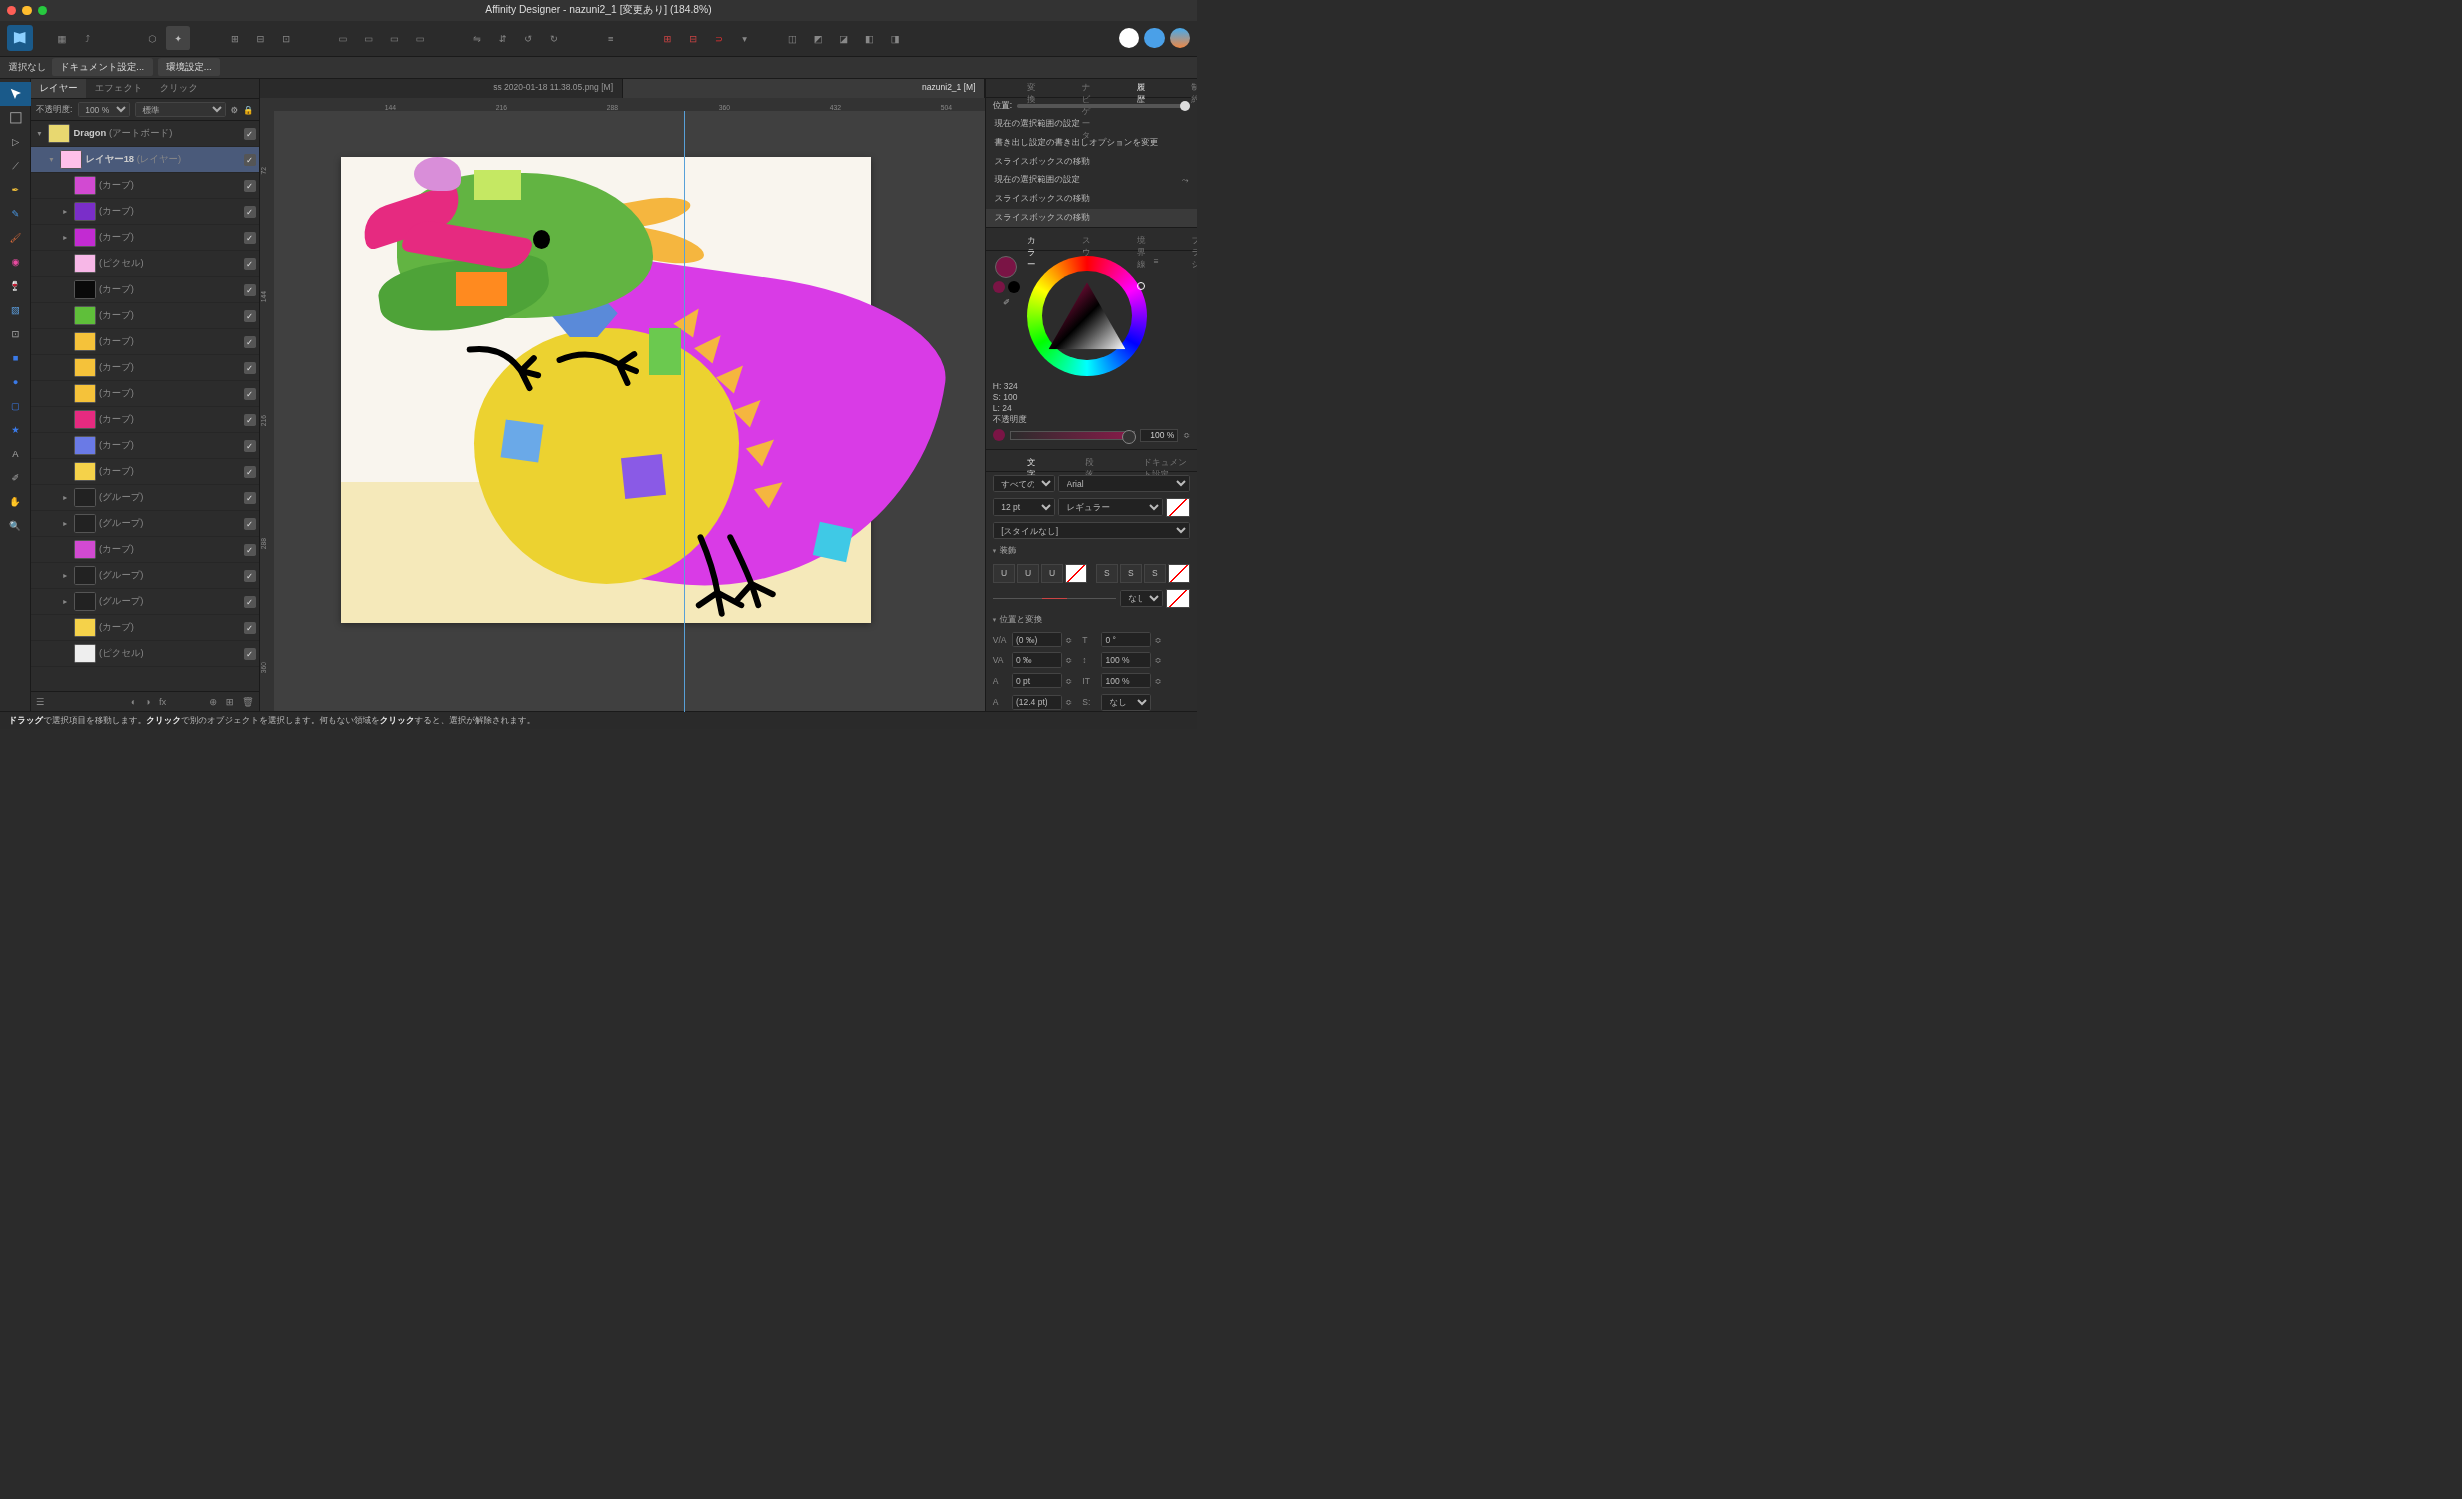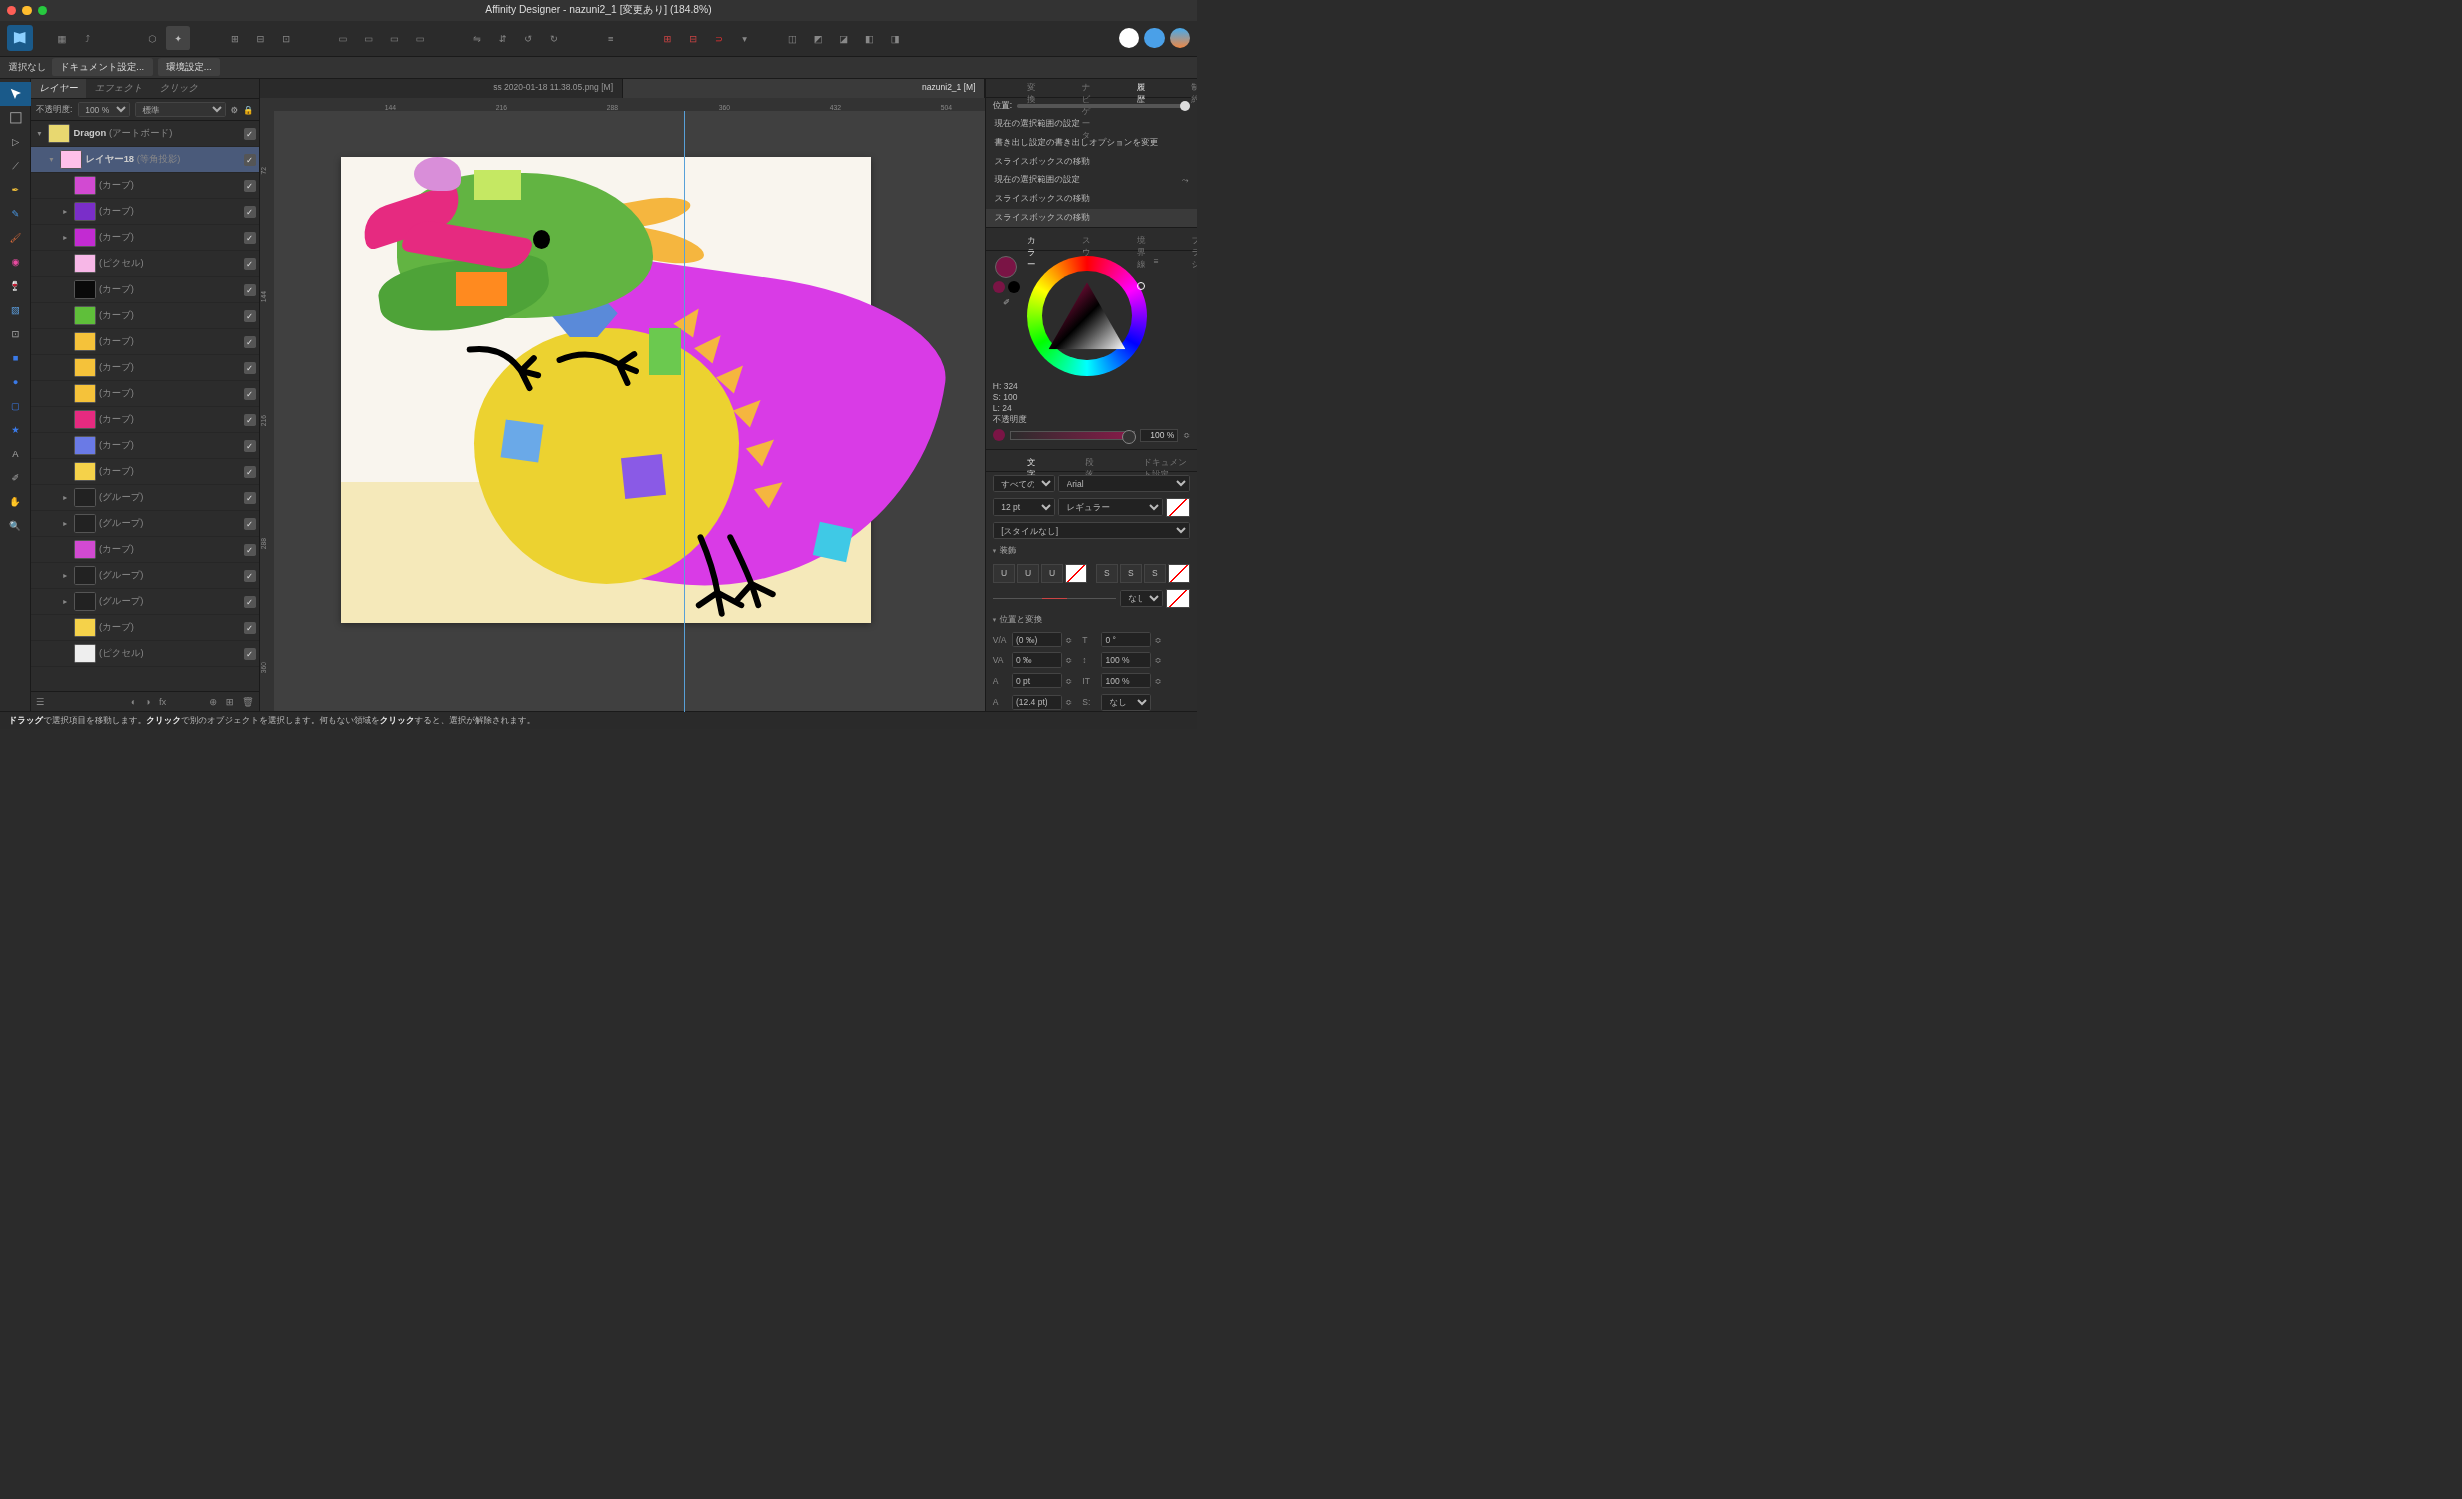--- a/index.html
+++ b/index.html
@@ -30,21 +30,21 @@
 
 .main { display: flex; height: 633px; }
 .left-col { display: flex; }
 .toolbox { width: 31px; background: #2c2c2c; display: flex; flex-direction: column; padding: 3.4px 0; border-right: 0.9px solid #1a1a1a; }
 .tool { width: 31px; height: 24px; display: flex; align-items: center; justify-content: center; color: #aaa; }
 .tool.sel { background: #1a5a8a; color: #fff; }
 .tool svg { width: 13.7px; height: 13.7px; }
 
 
 .left-panel { width: 229px; background: #2c2c2c; display: flex; flex-direction: column; border-right: 0.9px solid #1a1a1a; }
-.panel-tabs { display: flex; height: 20.5px; background: #2c2c2c; border-bottom: 0.9px solid #1a1a1a; font-size: 9.4px; font-style: italic; }
+.panel-tabs { display: flex; height: 20.5px; background: #2c2c2c; border-bottom: 0.9px solid #1a1a1a; font-size: 9.4px; }
 .panel-tab { padding: 3.4px 8.5px; color: #888; }
 .panel-tab.active { background: #3a3a3a; color: #ddd; }
 .opacity-row { display: flex; align-items: center; height: 22px; padding: 0 5.1px; gap: 5.1px; border-bottom: 0.9px solid #1a1a1a; font-size: 8.5px; color: #aaa; }
 .opacity-row select, .opacity-row input { background: #333; border: 0.9px solid #444; color: #aaa; font-size: 8.5px; padding: 0.9px 2.6px; border-radius: 1.7px; }
 .layers-list { flex: 1; overflow-y: auto; }
 .layer { display: flex; align-items: center; height: 26px; padding: 0 3.4px; border-bottom: 0.9px solid #262626; }
 .layer.depth0 { padding-left: 3.4px; } .layer.depth1 { padding-left: 15.4px; } .layer.depth2 { padding-left: 29px; }
 .layer.sel { background: #4a5a7a; }
 .layer .disc { width: 10.3px; height: 10.3px; display: flex; align-items: center; justify-content: center; color: #888; font-size: 7.7px; }
 .layer .thumb { width: 22px; height: 19px; background: #eee; border-radius: 1.7px; margin: 0 3.4px; border: 0.9px solid #555; background-size: cover; }
@@ -259,21 +259,21 @@
       <div class="layers-list" id="layers-list">
           <div class="layer depth0">
             <span class="disc">▾</span>
     <div class="thumb" style="background:#e8d870"></div>
     <div class="lbl"><b>Dragon</b> <span class="dim">(アートボード)</span></div>
     <div class="chk">✓</div>
           </div>
           <div class="layer depth1 sel">
             <span class="disc">▾</span>
     <div class="thumb" style="background:#ffc0e8"></div>
-    <div class="lbl"><b>レイヤー18</b> <span class="dim">(等角投影)</span></div>
+    <div class="lbl"><b>レイヤー18</b> <span class="dim">(レイヤー)</span></div>
     <div class="chk">✓</div>
           </div>
           <div class="layer depth2">
             <span class="disc"></span>
     <div class="thumb" style="background:#d24ad2"></div>
     <div class="lbl"> <span class="dim">(カーブ)</span></div>
     <div class="chk">✓</div>
           </div>
           <div class="layer depth2">
             <span class="disc">▸</span>

